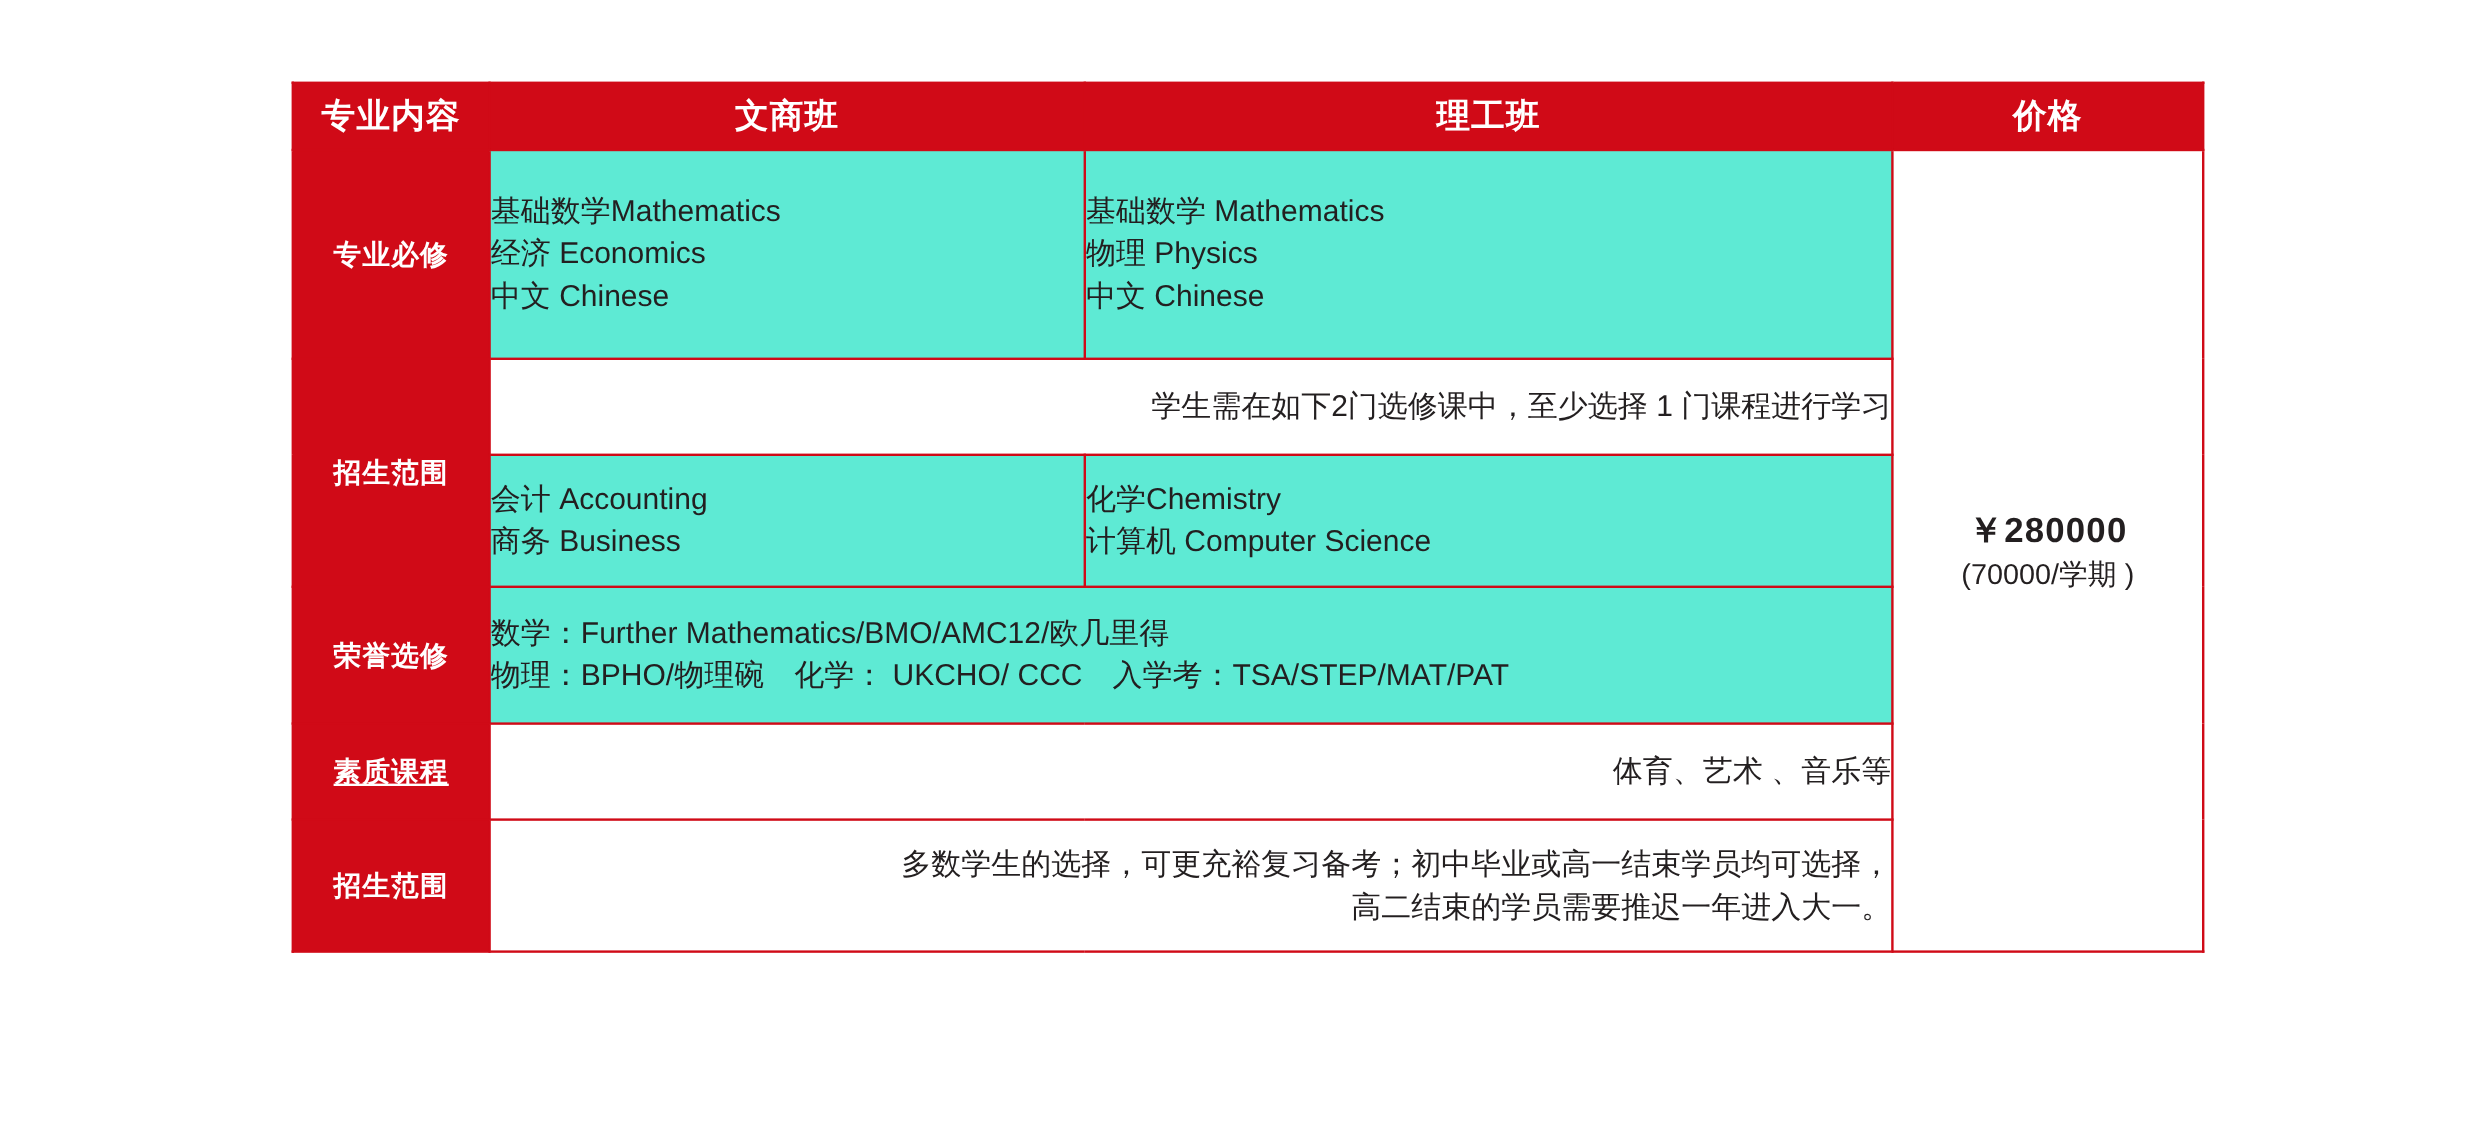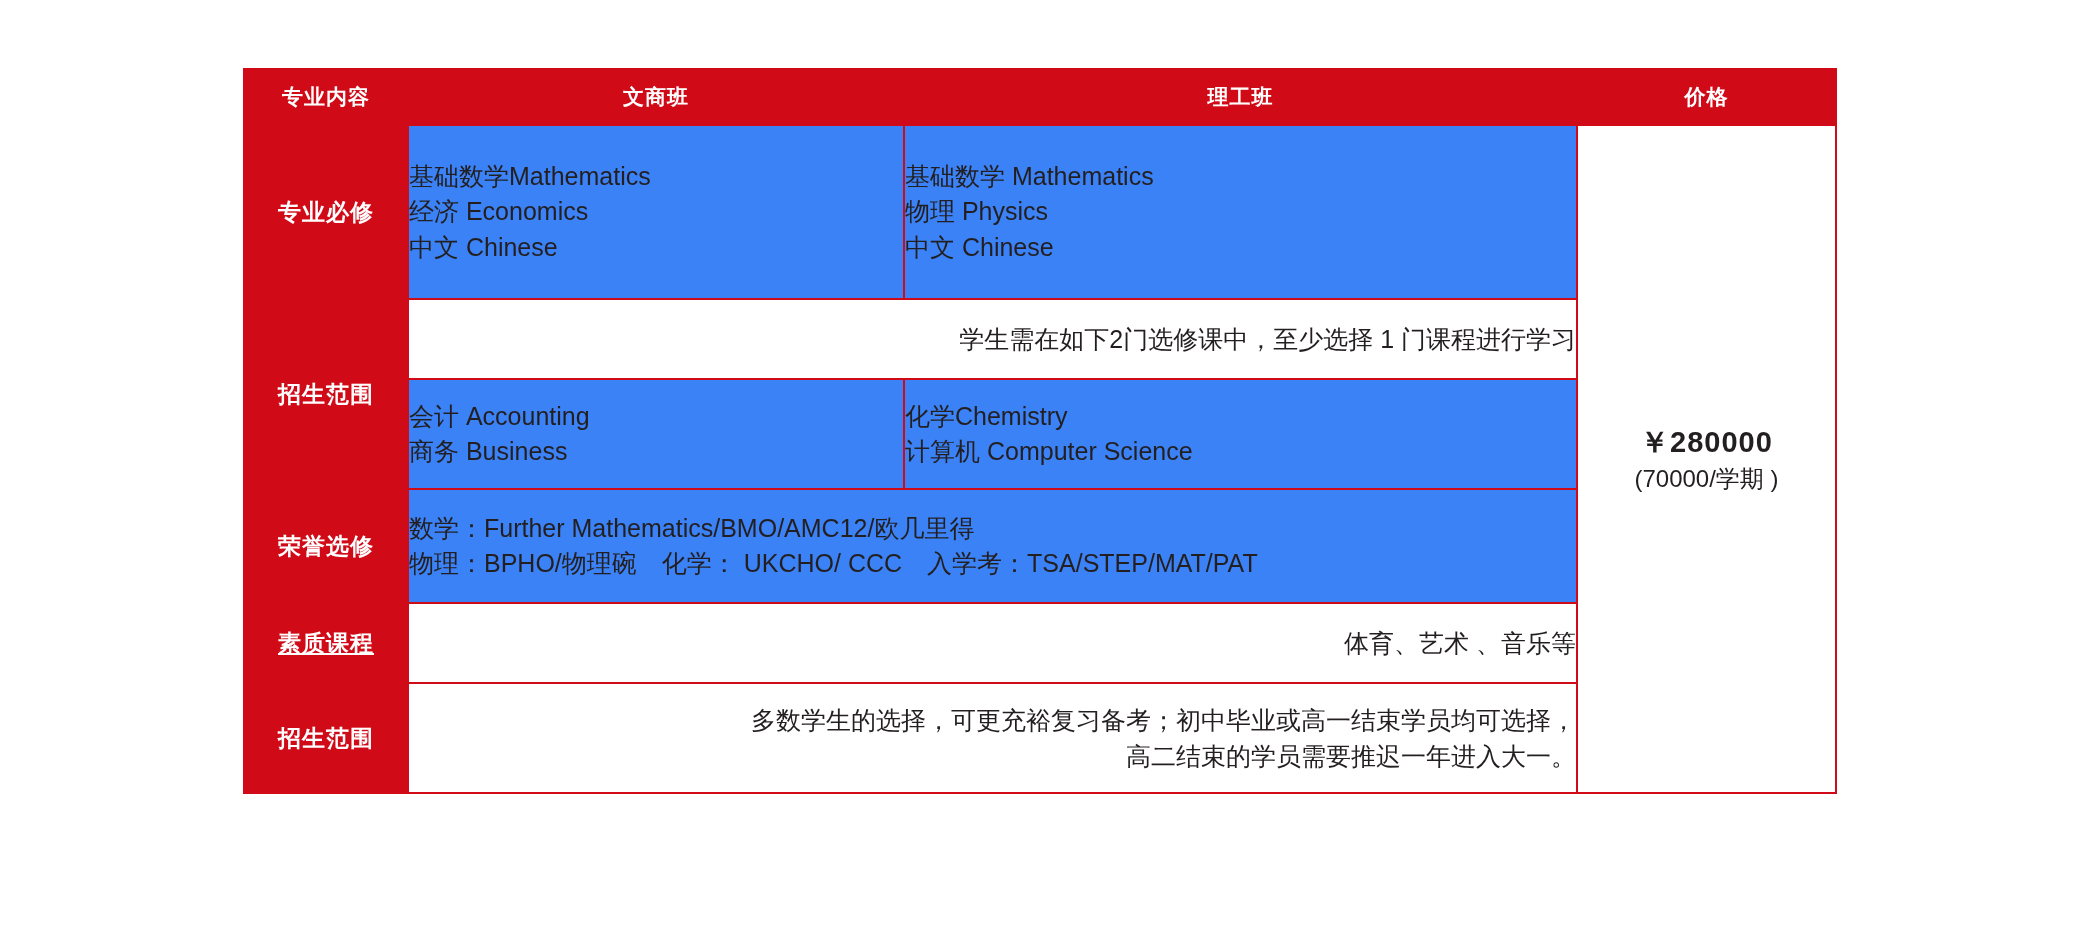--- a/index.html
+++ b/index.html
@@ -52,21 +52,21 @@
   table.course-table th {
     border: 2px solid #d00a17;
     vertical-align: middle;
     padding: 0;
   }
 
   
   .hdr {
     background: #d00a17;
     color: #ffffff;
-    font-size: 21px;
+    font-size: 28px;
     font-weight: bold;
     text-align: center;
     height: 54px;
     letter-spacing: 1px;
   }
 
   
   .rowlabel {
     background: #d00a17;
     color: #ffffff;
@@ -75,21 +75,21 @@
     text-align: center;
     letter-spacing: 1px;
     width: 164px;
   }
 
   .cell {
     color: #231f20;
     font-size: 25px;
     line-height: 1.42;
     padding: 18px 0 18px 40px;
-    background: #3b82f6;
+    background: #5eead4;
   }
 
   .cell .line { white-space: nowrap; }
 
   .cell-center {
     color: #231f20;
     font-size: 25px;
     line-height: 1.45;
     text-align: right;
     padding: 16px 24px;

